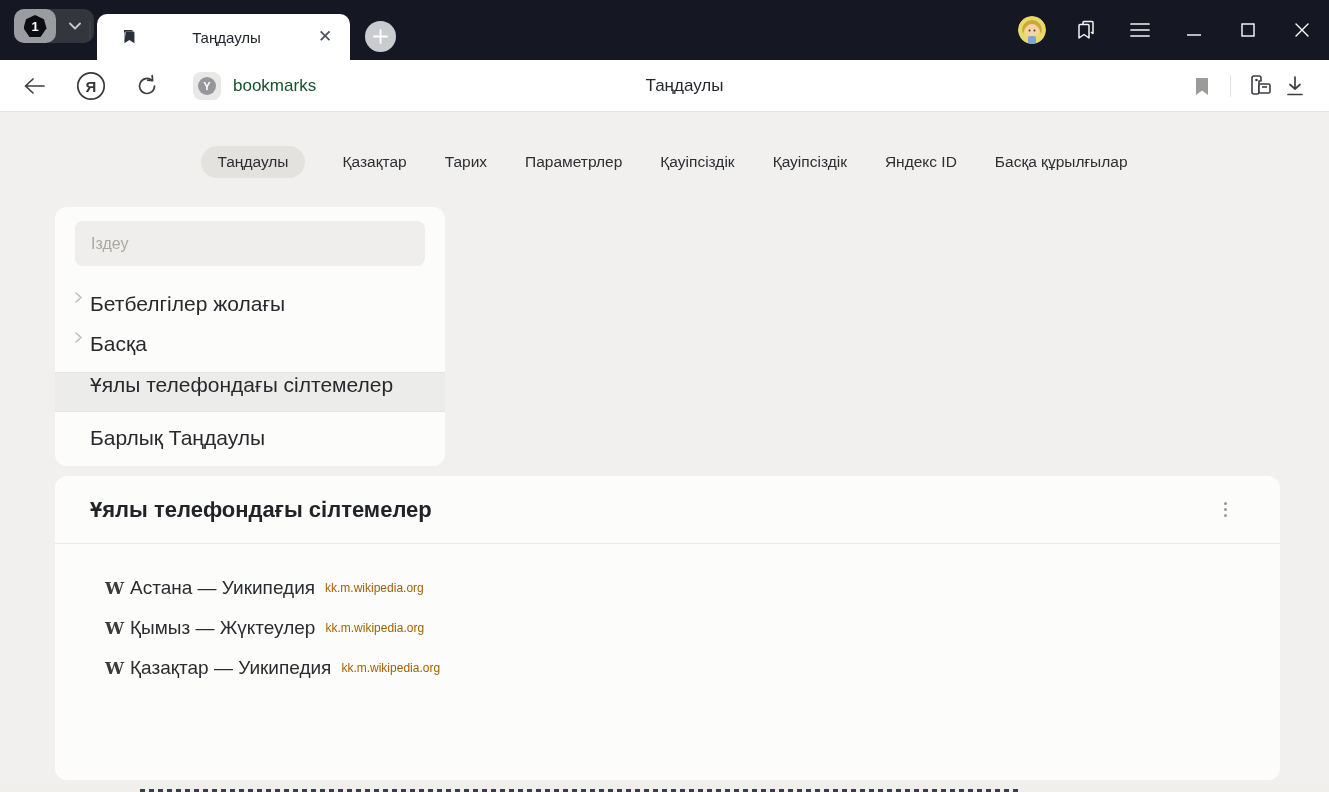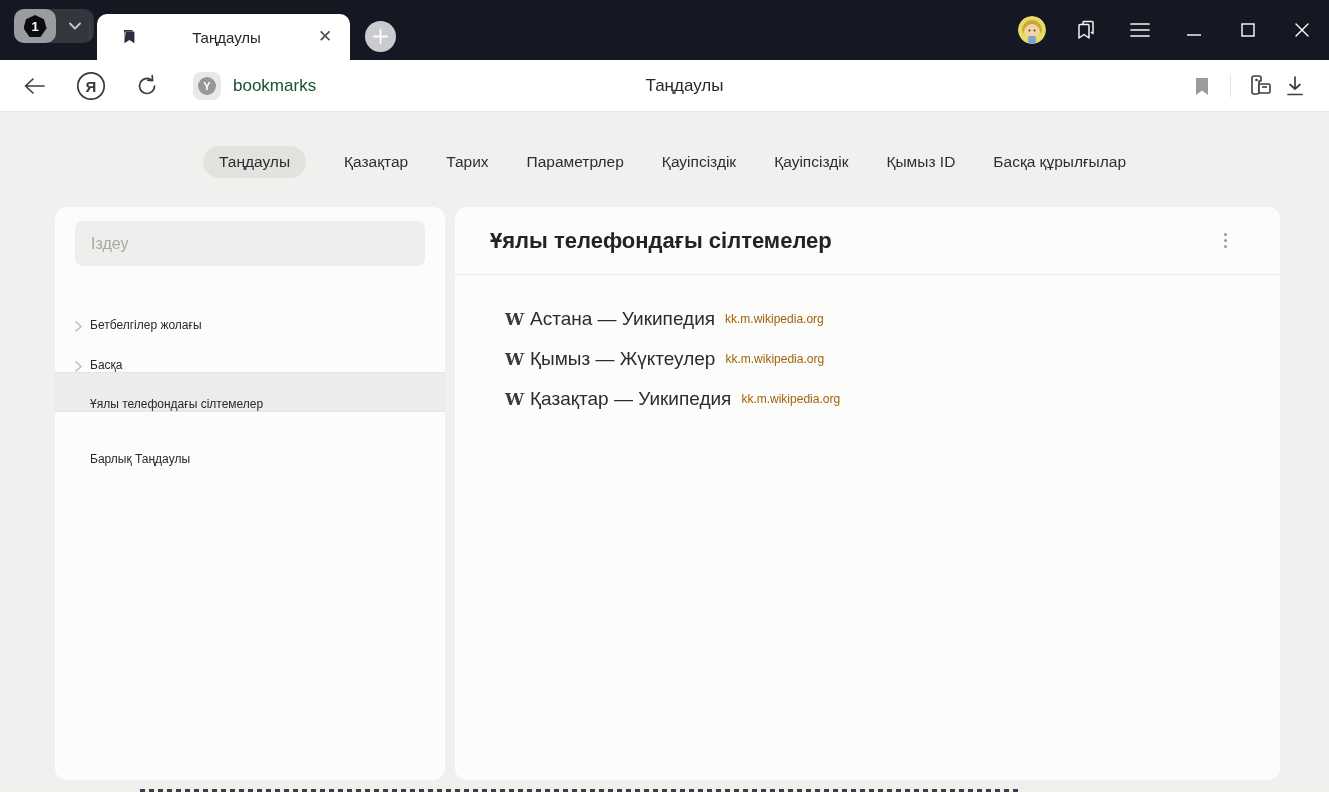--- a/index.html
+++ b/index.html
@@ -36,26 +36,26 @@
   .page-title { position:absolute; left:50%; transform:translateX(-50%); top:0; height:52px; display:flex; align-items:center; font-size:17px; color:#26282d; margin-left:20px; }
   .toolbar-right { position:absolute; right:0; top:0; height:52px; display:flex; align-items:center; padding-right:16px; }
   .tool-divider { width:1px; height:22px; background:#e2e1df; margin:0 10px; }
 
   
   .content { flex:1; background:#f1f0ee; position:relative; }
   .nav-tabs { display:flex; justify-content:center; align-items:center; gap:38px; padding-top:34px; }
   .nav-tab { font-size:15.5px; color:#2c2e33; padding:7px 0; cursor:pointer; white-space:nowrap; }
   .nav-tab.selected { background:#e4e2df; border-radius:16px; padding:7px 16px; }
 
-  .panels { position:absolute; left:55px; top:95px; right:49px; bottom:4px; display:flex; gap:10px; }
+  .panels { position:absolute; left:55px; top:95px; right:49px; bottom:4px; display:flex; gap:10px;flex-direction:column; }
   .sidebar { width:390px; flex:0 0 auto; background:#fcfcfb; border-radius:12px; padding-top:14px; overflow:hidden; }
   .search-box { display:block; width:350px; margin:0 20px; height:45px; background:#efeeec; border:none; border-radius:8px; padding:0 16px; font-size:16px; color:#333; font-family:"Liberation Sans", sans-serif; }
   .search-box::placeholder { color:#a9a8a5; }
   .tree { margin-top:26px; }
-  .tree-row { height:40px; display:flex; align-items:flex-end; padding-left:20px; font-size:12px; color:#28292d; cursor:pointer; }
+  .tree-row { height:40px; display:flex; align-items:flex-start; padding-left:20px; font-size:21px; color:#28292d; cursor:pointer; }
   .tree-chevron { width:15px; display:flex; align-items:center; color:#b9b8b5; }
   .tree-row.no-chevron { padding-left:35px; }
   .tree-row.selected { background:#ececea; border-top:1px solid #e7e5e3; border-bottom:1px solid #e7e5e3; }
   .row-all { margin-top:14px; }
 
   .main-panel { flex:1; background:#fcfcfb; border-radius:12px; overflow:hidden; }
   .main-header { height:68px; display:flex; align-items:center; padding:0 30px 0 35px; border-bottom:1px solid #eceae8; }
   .main-title { font-size:22px; color:#222327; flex:1; }
   .kebab-btn { border:none; background:transparent; width:30px; height:30px; display:flex; flex-direction:column; align-items:center; justify-content:center; gap:3px; cursor:pointer; margin-right:10px; }
   .kebab-btn i { width:3px; height:3px; border-radius:50%; background:#9a9a98; }
@@ -198,21 +198,21 @@
 
   <div class="content">
 
     <nav class="nav-tabs">
       <span class="nav-tab selected">Таңдаулы</span>
       <span class="nav-tab">Қазақтар</span>
       <span class="nav-tab">Тарих</span>
       <span class="nav-tab">Параметрлер</span>
       <span class="nav-tab">Қауіпсіздік</span>
       <span class="nav-tab">Қауіпсіздік</span>
-      <span class="nav-tab">Қымыз ID</span>
+      <span class="nav-tab">Яндекс ID</span>
       <span class="nav-tab">Басқа құрылғылар</span>
     </nav>
 
     <div class="panels">
 
       <aside class="sidebar">
         <input class="search-box" type="text" placeholder="Іздеу" style="">
         <div class="tree">
           <div class="tree-row">
             <span class="tree-chevron">

